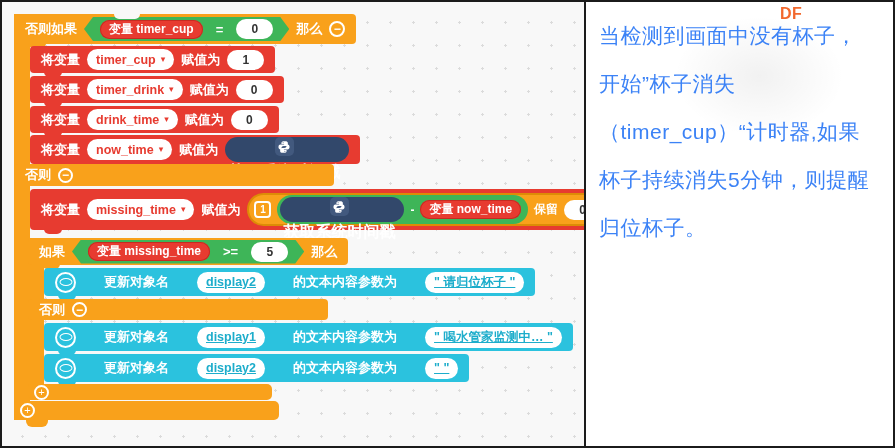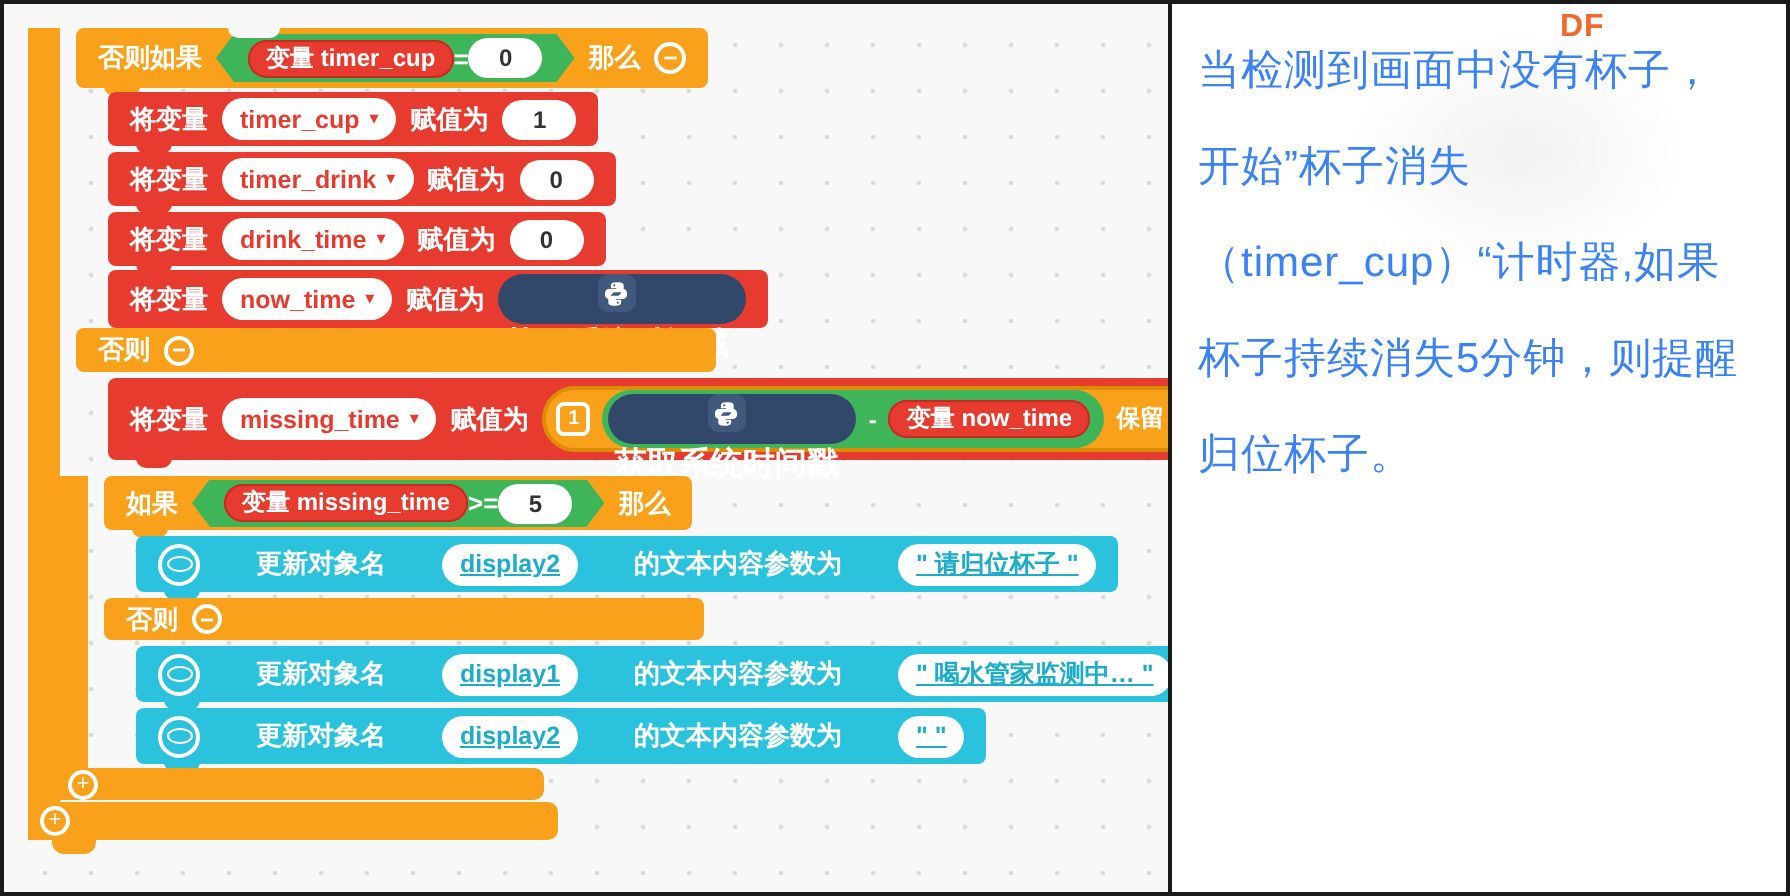--- a/index.html
+++ b/index.html
@@ -12,35 +12,35 @@
   #canvas{
     position:absolute;left:0;top:0;width:582px;height:444px;overflow:hidden;
     background-color:#F8F8F8;
     background-image:radial-gradient(#DBDBDB 1.1px, transparent 1.3px);
     background-size:23px 23px;background-position:9px 9px;
   }
   .spine{position:absolute;width:16px;background:#F9A11B;z-index:0;}
   .row{
     position:absolute;display:inline-flex;align-items:center;gap:7px;
     border-radius:4px;color:#fff;font-weight:bold;font-size:13px;
-    padding:0 11px;box-sizing:border-box;white-space:nowrap;z-index:2;margin-left:24px;
+    padding:0 11px;box-sizing:border-box;white-space:nowrap;z-index:2;
   }
   .row::after{ 
     content:"";position:absolute;left:14px;bottom:-4px;width:18px;height:5px;
     background:inherit;border-radius:0 0 5px 5px;
   }
   .orange{background:#F9A11B;}
   .red{background:#E73B30;}
   .cyan{background:#2BC2DE;gap:28px;}
   .noTab::after{display:none;}
   .notch-cut{position:absolute;left:112px;top:12px;width:26px;height:5px;
     background:#F8F8F8;border-radius:0 0 6px 6px;z-index:3;}
   .hex{
     clip-path:polygon(9px 0,calc(100% - 9px) 0,100% 50%,calc(100% - 9px) 100%,9px 100%,0 50%);
-    background:#3EB558;display:inline-flex;align-items:center;gap:0;
+    background:#3EB558;display:inline-flex;align-items:center;gap:13px;
     padding:3px 16px;height:24px;box-sizing:border-box;
   }
   .var-pill{
     background:#E73B30;box-shadow:inset 0 0 0 1px #C62B21;border-radius:11px;
     height:19px;display:inline-flex;align-items:center;padding:0 9px;
     color:#fff;font-size:12px;font-weight:bold;
   }
   .oval{
     background:#fff;border-radius:11px;height:20px;min-width:25px;padding:0 6px;
     display:inline-flex;align-items:center;justify-content:center;

